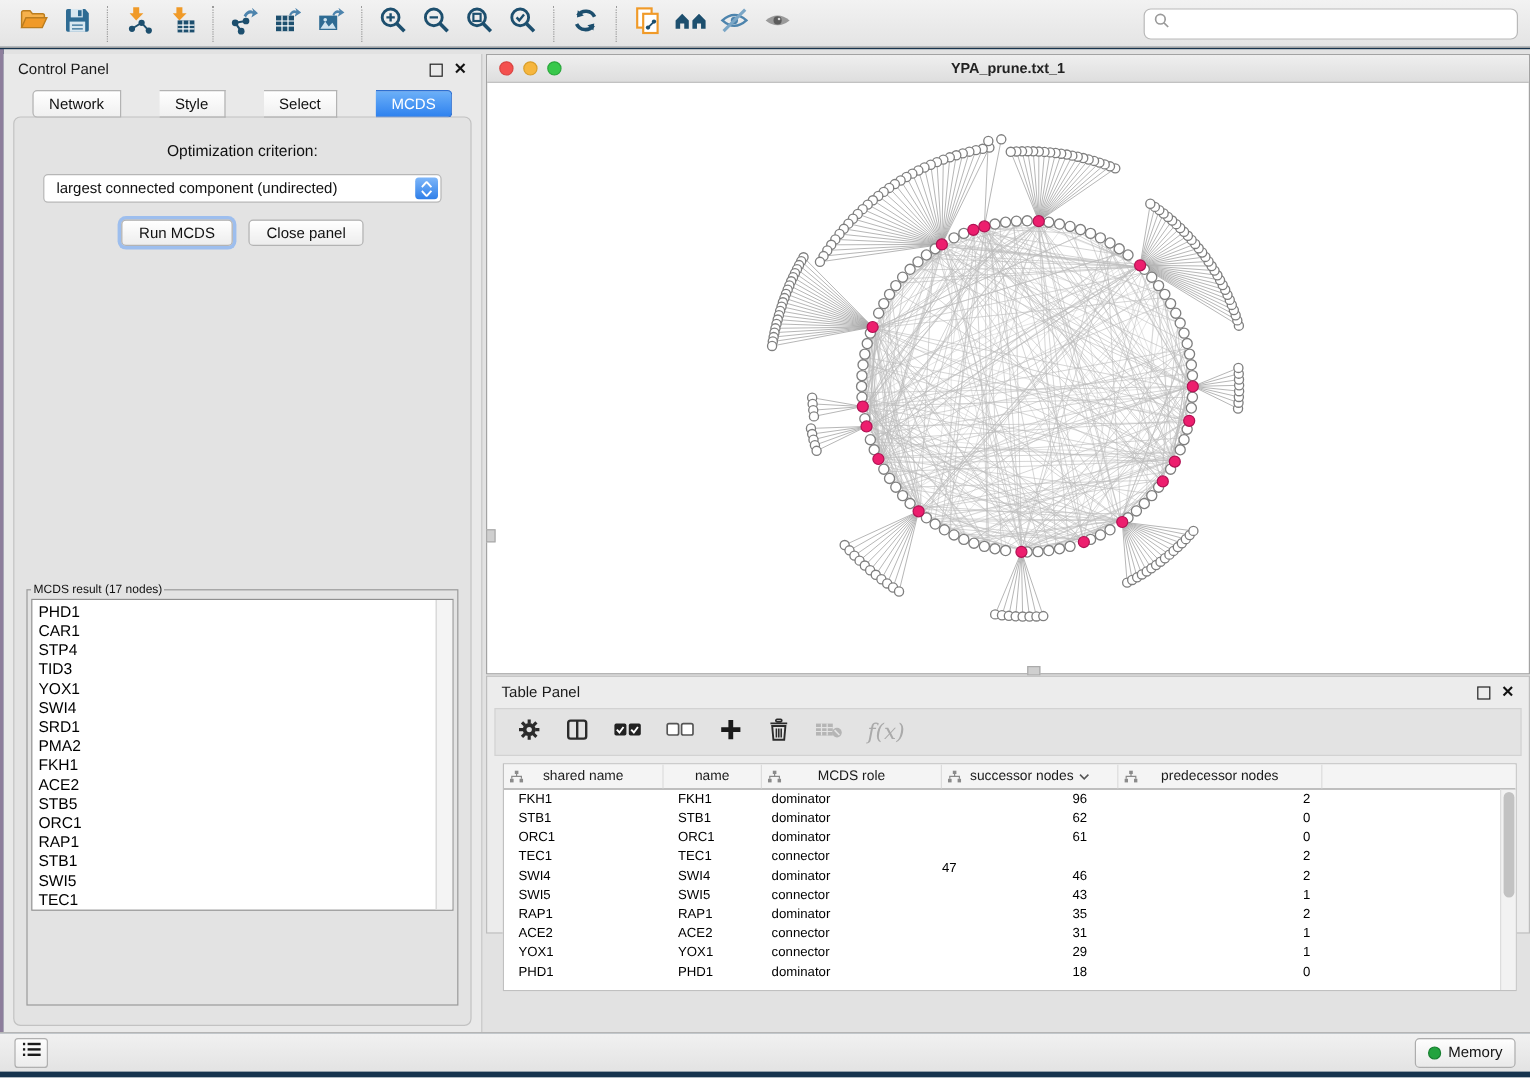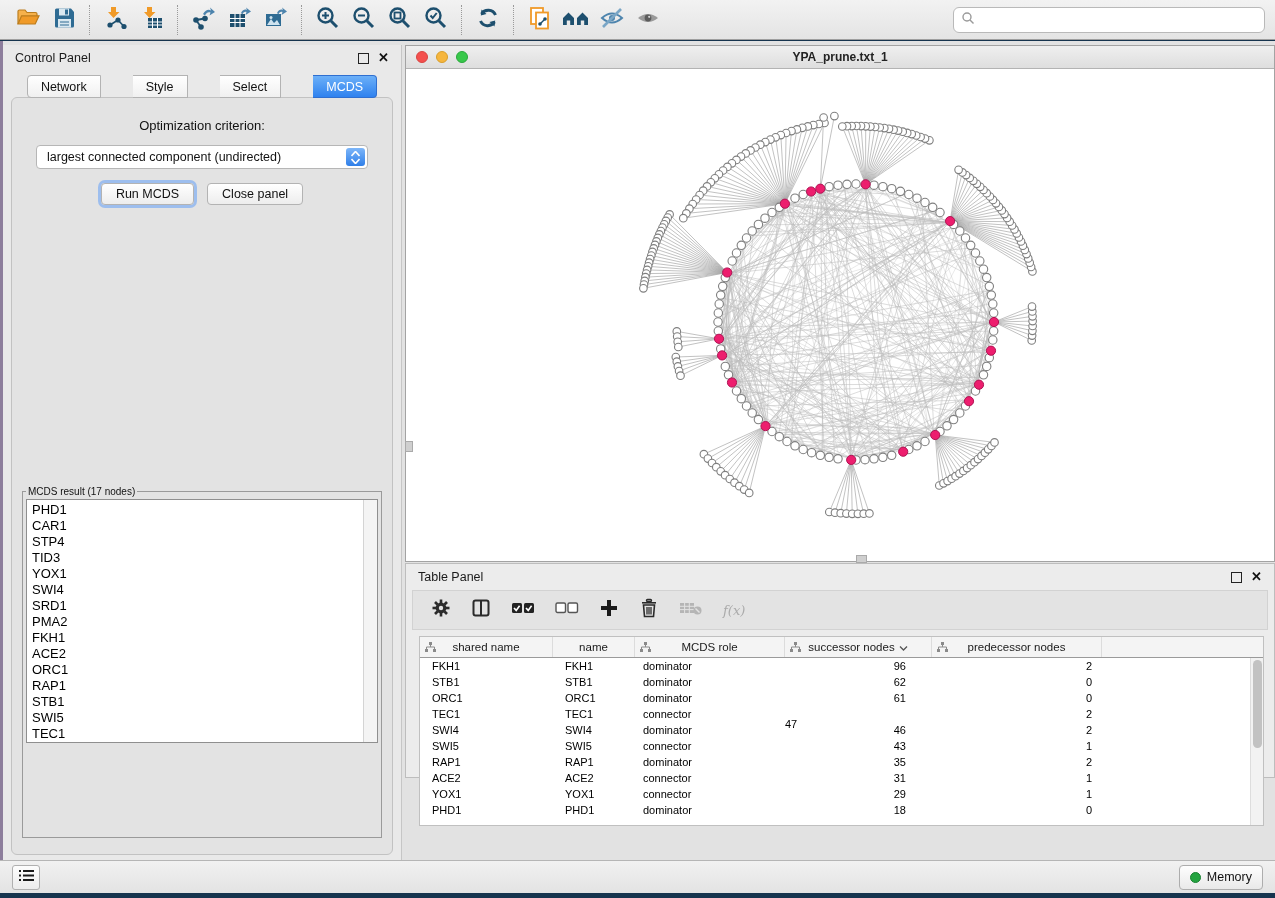--- a/index.html
+++ b/index.html
@@ -51,21 +51,21 @@
   .light.green{background:#38c84b;border:1px solid #2aa83c;}
   .net-title{position:absolute;left:0;right:0;text-align:center;font-size:12px;font-weight:700;color:#222;}
   .net-svg{display:block;width:868px;height:493px;}
   .split-handle-v{position:absolute;left:-1px;top:395px;width:6px;height:9px;background:#cfcfcf;border:1px solid #aaa;}
   .split-handle-h{position:absolute;left:450px;bottom:-2px;width:9px;height:6px;background:#cfcfcf;border:1px solid #aaa;}
 
   
   .table-panel{position:absolute;left:405px;top:563px;width:870px;height:215px;background:#ececec;border:1px solid #bdbdbd;box-sizing:border-box;}
   .tp-toolbar{position:absolute;left:6px;right:6px;top:26px;height:40px;background:#e3e3e3;border:1px solid #d2d2d2;display:flex;align-items:center;gap:20px;padding-left:18px;box-sizing:border-box;}
   .tp-ico{display:flex;align-items:center;justify-content:center;}
-  .fx{font-family:"DejaVu Serif",serif;font-style:italic;font-size:13px;color:#aaa;}
+  .fx{font-family:"DejaVu Serif",serif;font-style:italic;font-size:18px;color:#aaa;}
   .table-wrap{position:absolute;left:13px;top:72px;width:845px;height:190px;background:#fff;border:1px solid #c0c0c0;box-sizing:border-box;overflow:hidden;}
   .thead{display:flex;height:21px;background:#f4f4f4;border-bottom:1px solid #9a9a9a;font-size:11.5px;color:#1a1a1a;box-sizing:border-box;}
   .th{position:relative;display:flex;align-items:center;justify-content:center;border-right:1px solid #dcdcdc;box-sizing:border-box;gap:4px;}
   .th .colicon{position:absolute;left:5px;top:5px;}
   .tbody .trow{display:flex;height:16px;font-size:11px;color:#000;align-items:center;}
   .td{box-sizing:border-box;overflow:hidden;white-space:nowrap;}
   .tscroll{position:absolute;right:0;top:21px;bottom:0;width:12px;background:#f2f2f2;border-left:1px solid #ddd;}
   .tscroll .thumb{position:absolute;right:1px;top:2px;width:9px;height:88px;background:#c2c2c2;border-radius:5px;}
   .tp-tabs{position:absolute;left:0;right:0;top:268px;display:flex;justify-content:center;}
 
@@ -265,20 +265,21 @@
               <li>PHD1</li>
               <li>CAR1</li>
               <li>STP4</li>
               <li>TID3</li>
               <li>YOX1</li>
               <li>SWI4</li>
               <li>SRD1</li>
               <li>PMA2</li>
               <li>FKH1</li>
               <li>ACE2</li>
+              <li>STB5</li>
               <li>ORC1</li>
               <li>RAP1</li>
               <li>STB1</li>
               <li>SWI5</li>
               <li>TEC1</li>
             </ul>
           <div class="mcds-scroll"></div>
         </div>
       </fieldset>
     </div>

